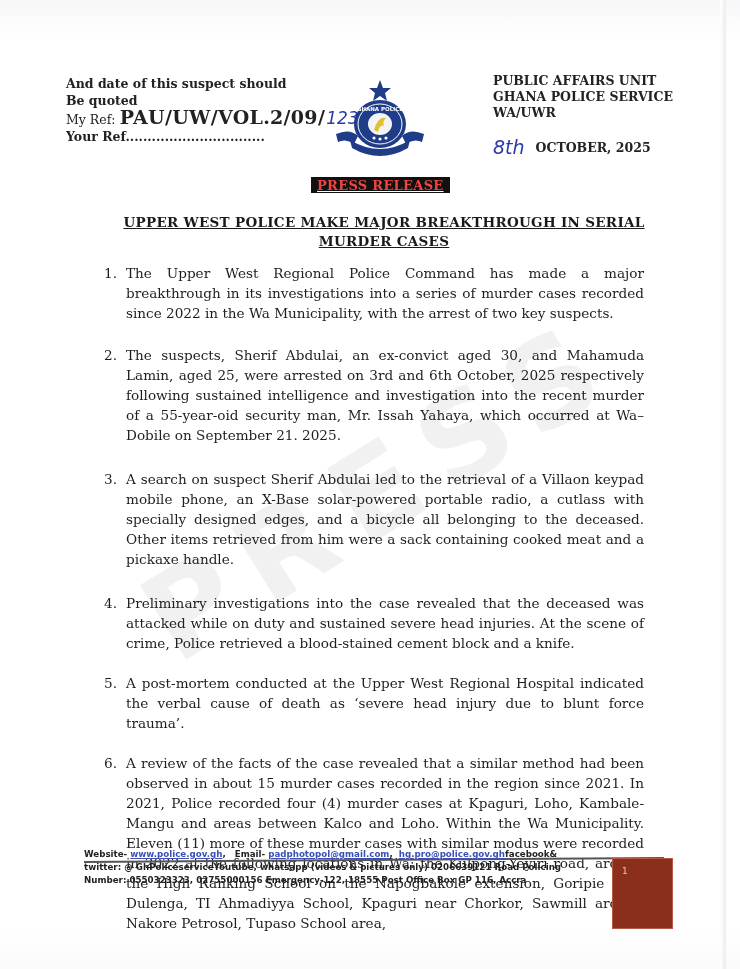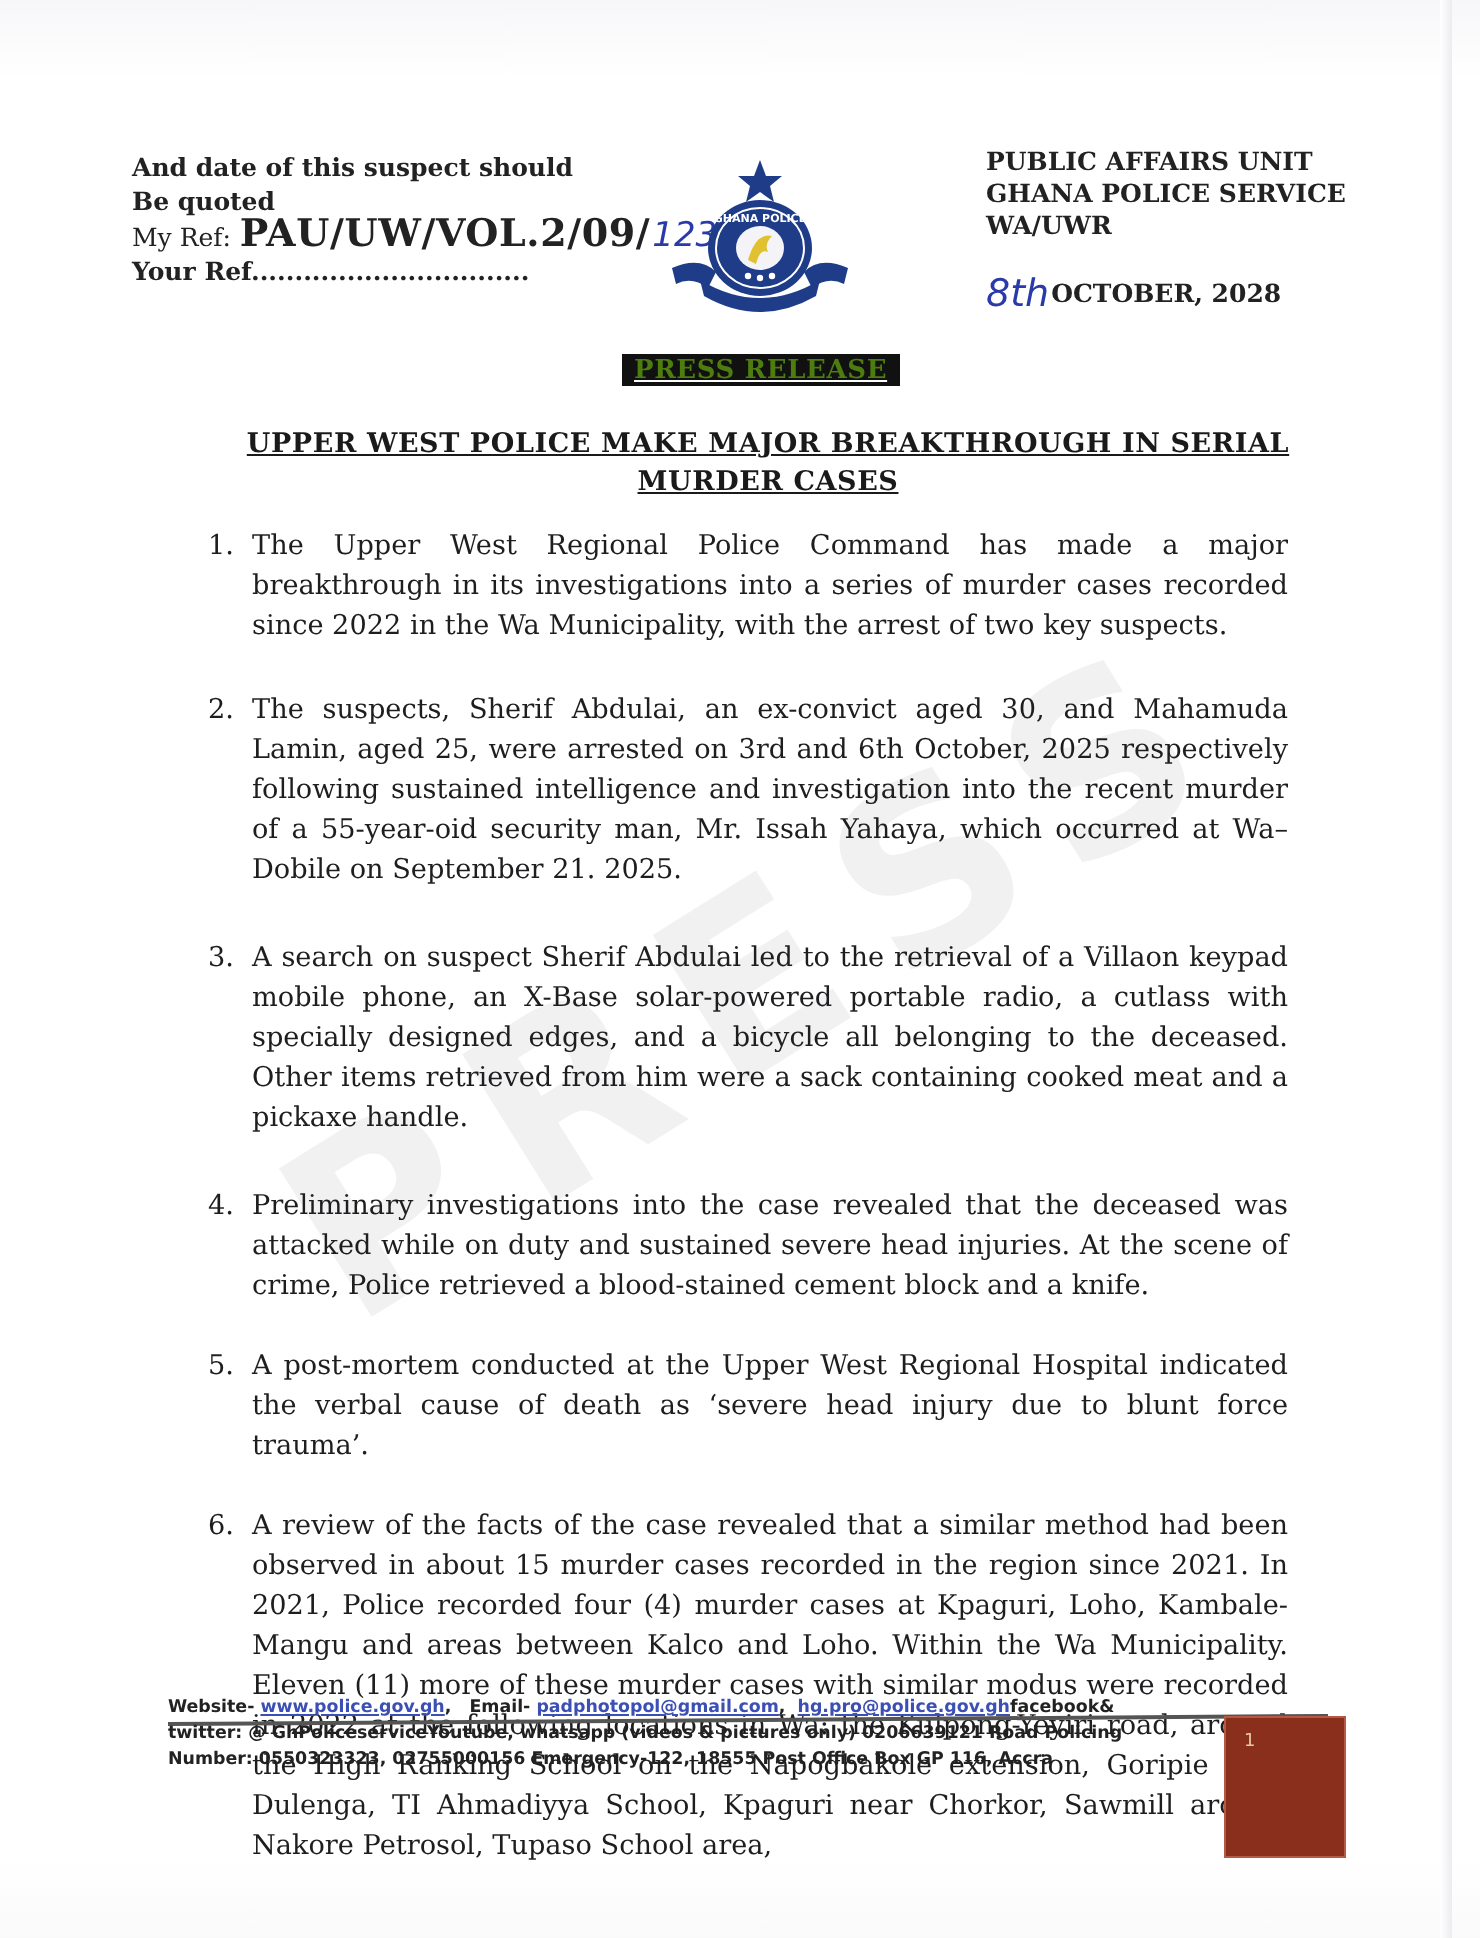--- a/index.html
+++ b/index.html
@@ -43,26 +43,26 @@
   
   .logo { position: absolute; left: 330px; top: 78px; width: 100px; height: 82px; }
   
   .hdr-right {
     position: absolute; left: 493px; top: 73px;
     font-size: 12.5px; line-height: 16px; font-weight: bold; color: #222;
   }
   .hdr-right .date { margin-top: 16px; position: relative; }
   .hdr-right .date .hand {
     color: #2a3aa8; font-family: "DejaVu Sans", sans-serif; font-style: italic;
-    font-weight: normal; font-size: 19px; position: relative; top: 2px; margin-right: 1px;
+    font-weight: normal; font-size: 19px; position: relative; top: 2px; margin-right: 11px;
   }
   
   .press-label {
     position: absolute; left: 311px; top: 177px;
-    background: #111; color: #4d7c0f; font-weight: bold;
+    background: #111; color: #ef4444; font-weight: bold;
     font-size: 13px; padding: 1px 6px 0 6px; letter-spacing: 0.3px;
     text-decoration: underline; text-decoration-color: #fff;
   }
   .headline {
     position: absolute; left: 104px; top: 213px; width: 560px;
     text-align: center; font-weight: bold; font-size: 13.5px; line-height: 19px;
     text-decoration: underline; letter-spacing: 0.3px; color: #1a1a1a;
   }
   
   .body-list {
@@ -130,21 +130,21 @@
       <circle cx="56" cy="60" r="1.6" fill="#fff"></circle>
       <text x="50" y="33" text-anchor="middle" font-size="5.5" fill="#ffffff" font-family="DejaVu Sans, sans-serif" font-weight="bold">GHANA POLICE</text>
     </svg>
   </div>
 
   <div class="hdr-right">
     <div>PUBLIC AFFAIRS UNIT</div>
     <div>GHANA POLICE SERVICE</div>
     <div>WA/UWR</div>
     <div class="date">
-      <span class="hand">8th</span><span>OCTOBER, 2028</span>
+      <span class="hand">8th</span><span>OCTOBER, 2025</span>
     </div>
   </div>
 
   <div class="press-label">PRESS RELEASE</div>
 
   <div class="headline">UPPER WEST POLICE MAKE MAJOR BREAKTHROUGH IN SERIAL MURDER CASES</div>
 
   <ol class="body-list">
     <li class="p1">
       <span class="num">1.</span>

